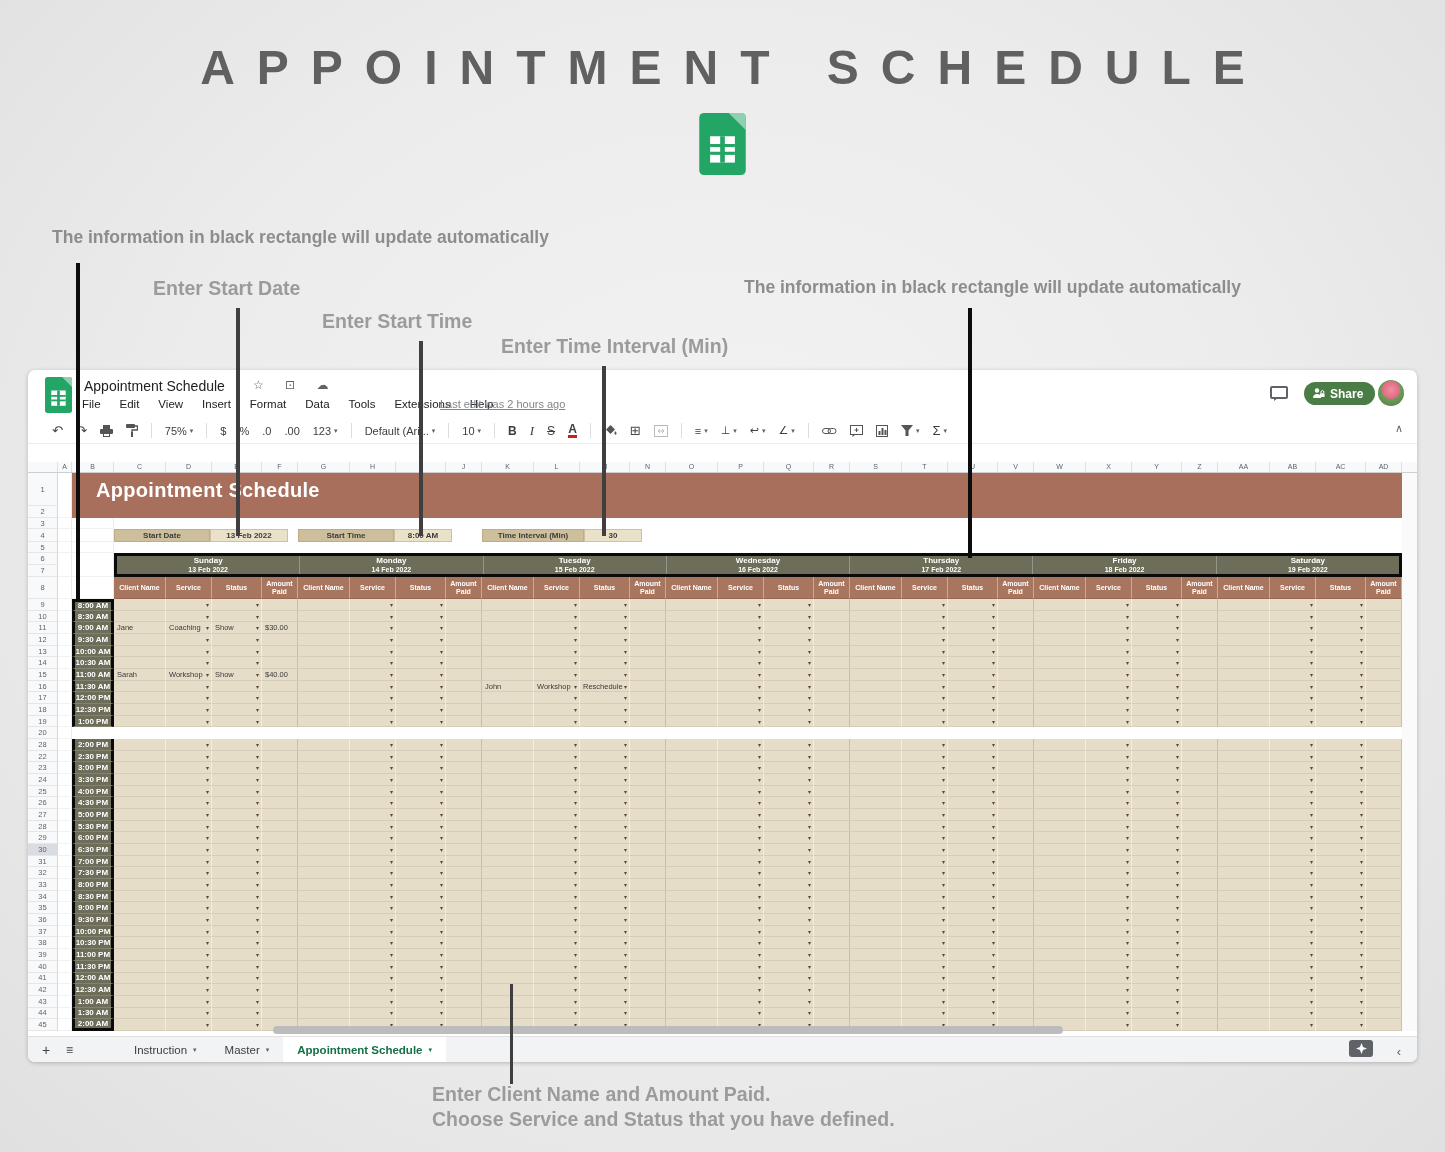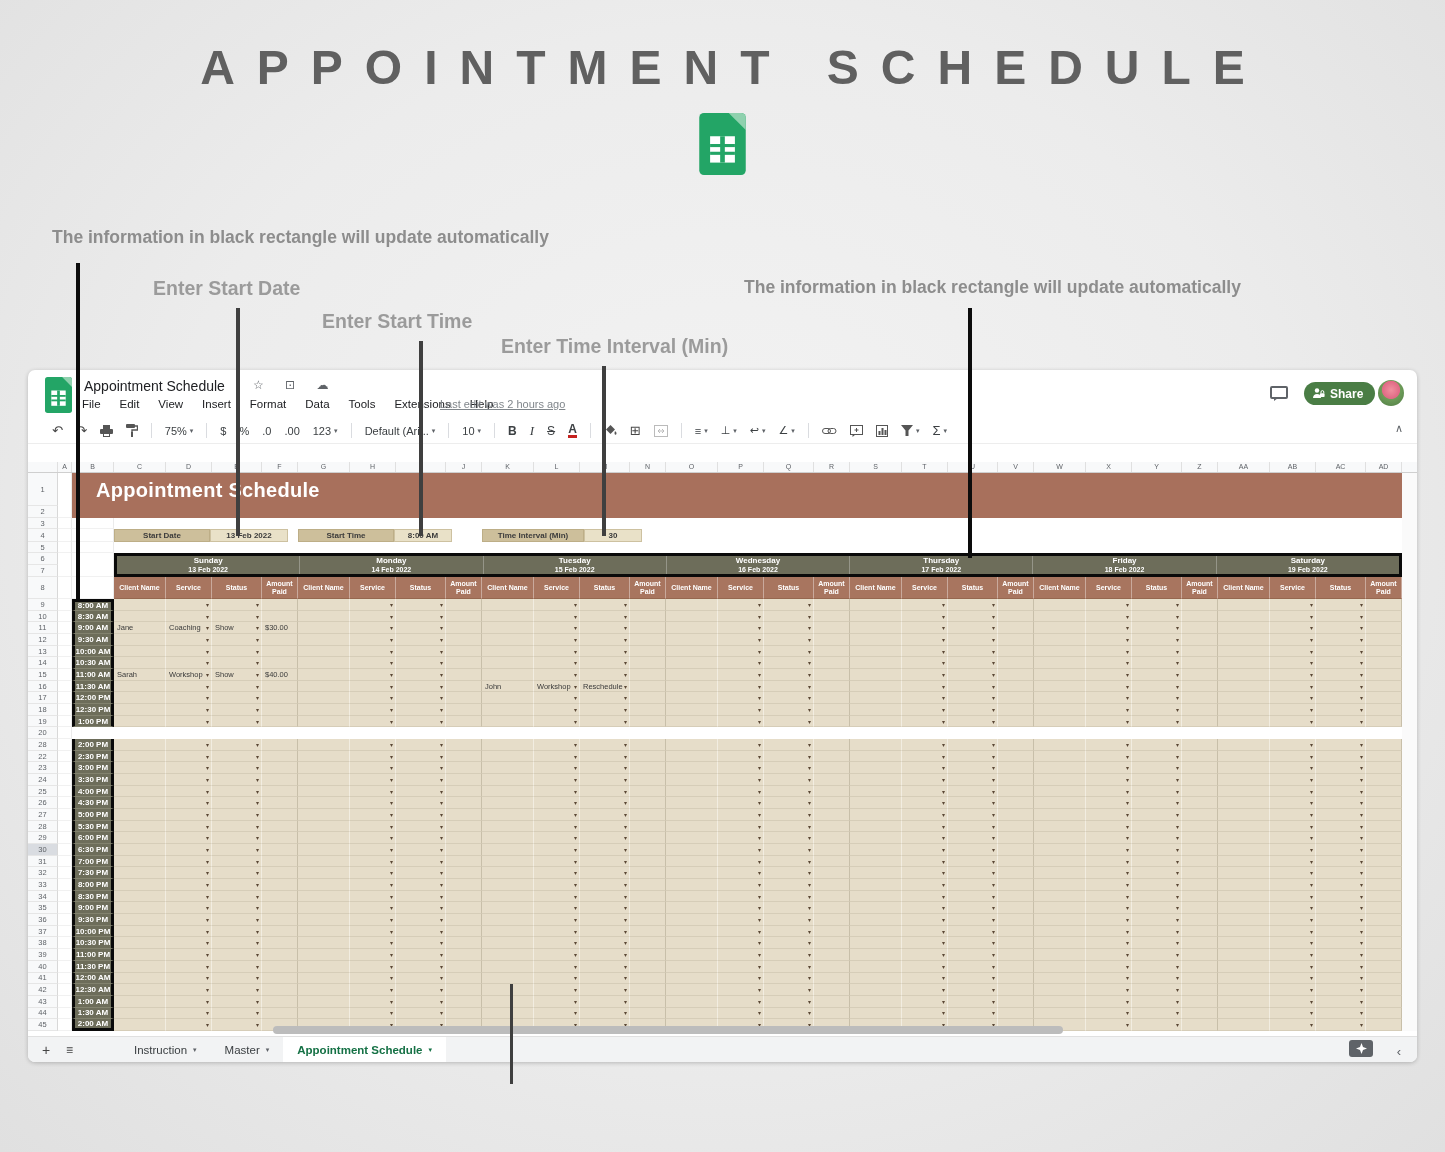--- a/index.html
+++ b/index.html
@@ -146,20 +146,24 @@
   <div class="ann-line black" style="left:76px; top:263px; height:337px;"></div>
   <div class="note note-enter" style="left:153px; top:277px;">Enter Start Date</div>
   <div class="ann-line" style="left:236px; top:308px; height:228px;"></div>
   <div class="note note-enter" style="left:322px; top:310px;">Enter Start Time</div>
   <div class="ann-line" style="left:419px; top:341px; height:195px;"></div>
   <div class="note note-enter" style="left:501px; top:335px;">Enter Time Interval (Min)</div>
   <div class="ann-line" style="left:602px; top:366px; height:170px;"></div>
   <div class="note note-lg" style="left:744px; top:277px;">The information in black rectangle will update automatically</div>
   <div class="ann-line black" style="left:968px; top:308px; height:250px;"></div>
   <div class="ann-line" style="left:510px; top:984px; height:100px; width:3px;"></div>
+  <div class="note note-enter" style="left:432px; top:1082px; line-height:25px;">
+    <div>Enter Client Name and Amount Paid.</div>
+    <div>Choose Service and Status that you have defined.</div>
+  </div>
 
   <div class="win">
 
     <div class="titlebar">
       <span class="sheets-logo-sm">
         <svg width="27" height="36" viewBox="0 0 30 40">
           <rect width="30" height="40" rx="3" fill="#23a566"></rect>
           <path d="M19 0 L30 11 L30 3 A3 3 0 0 0 27 0 Z" fill="#8fd1ae"></path>
           <rect x="7" y="15" width="16" height="17" fill="#fff"></rect>
           <rect x="7" y="20" width="16" height="2" fill="#23a566"></rect>

